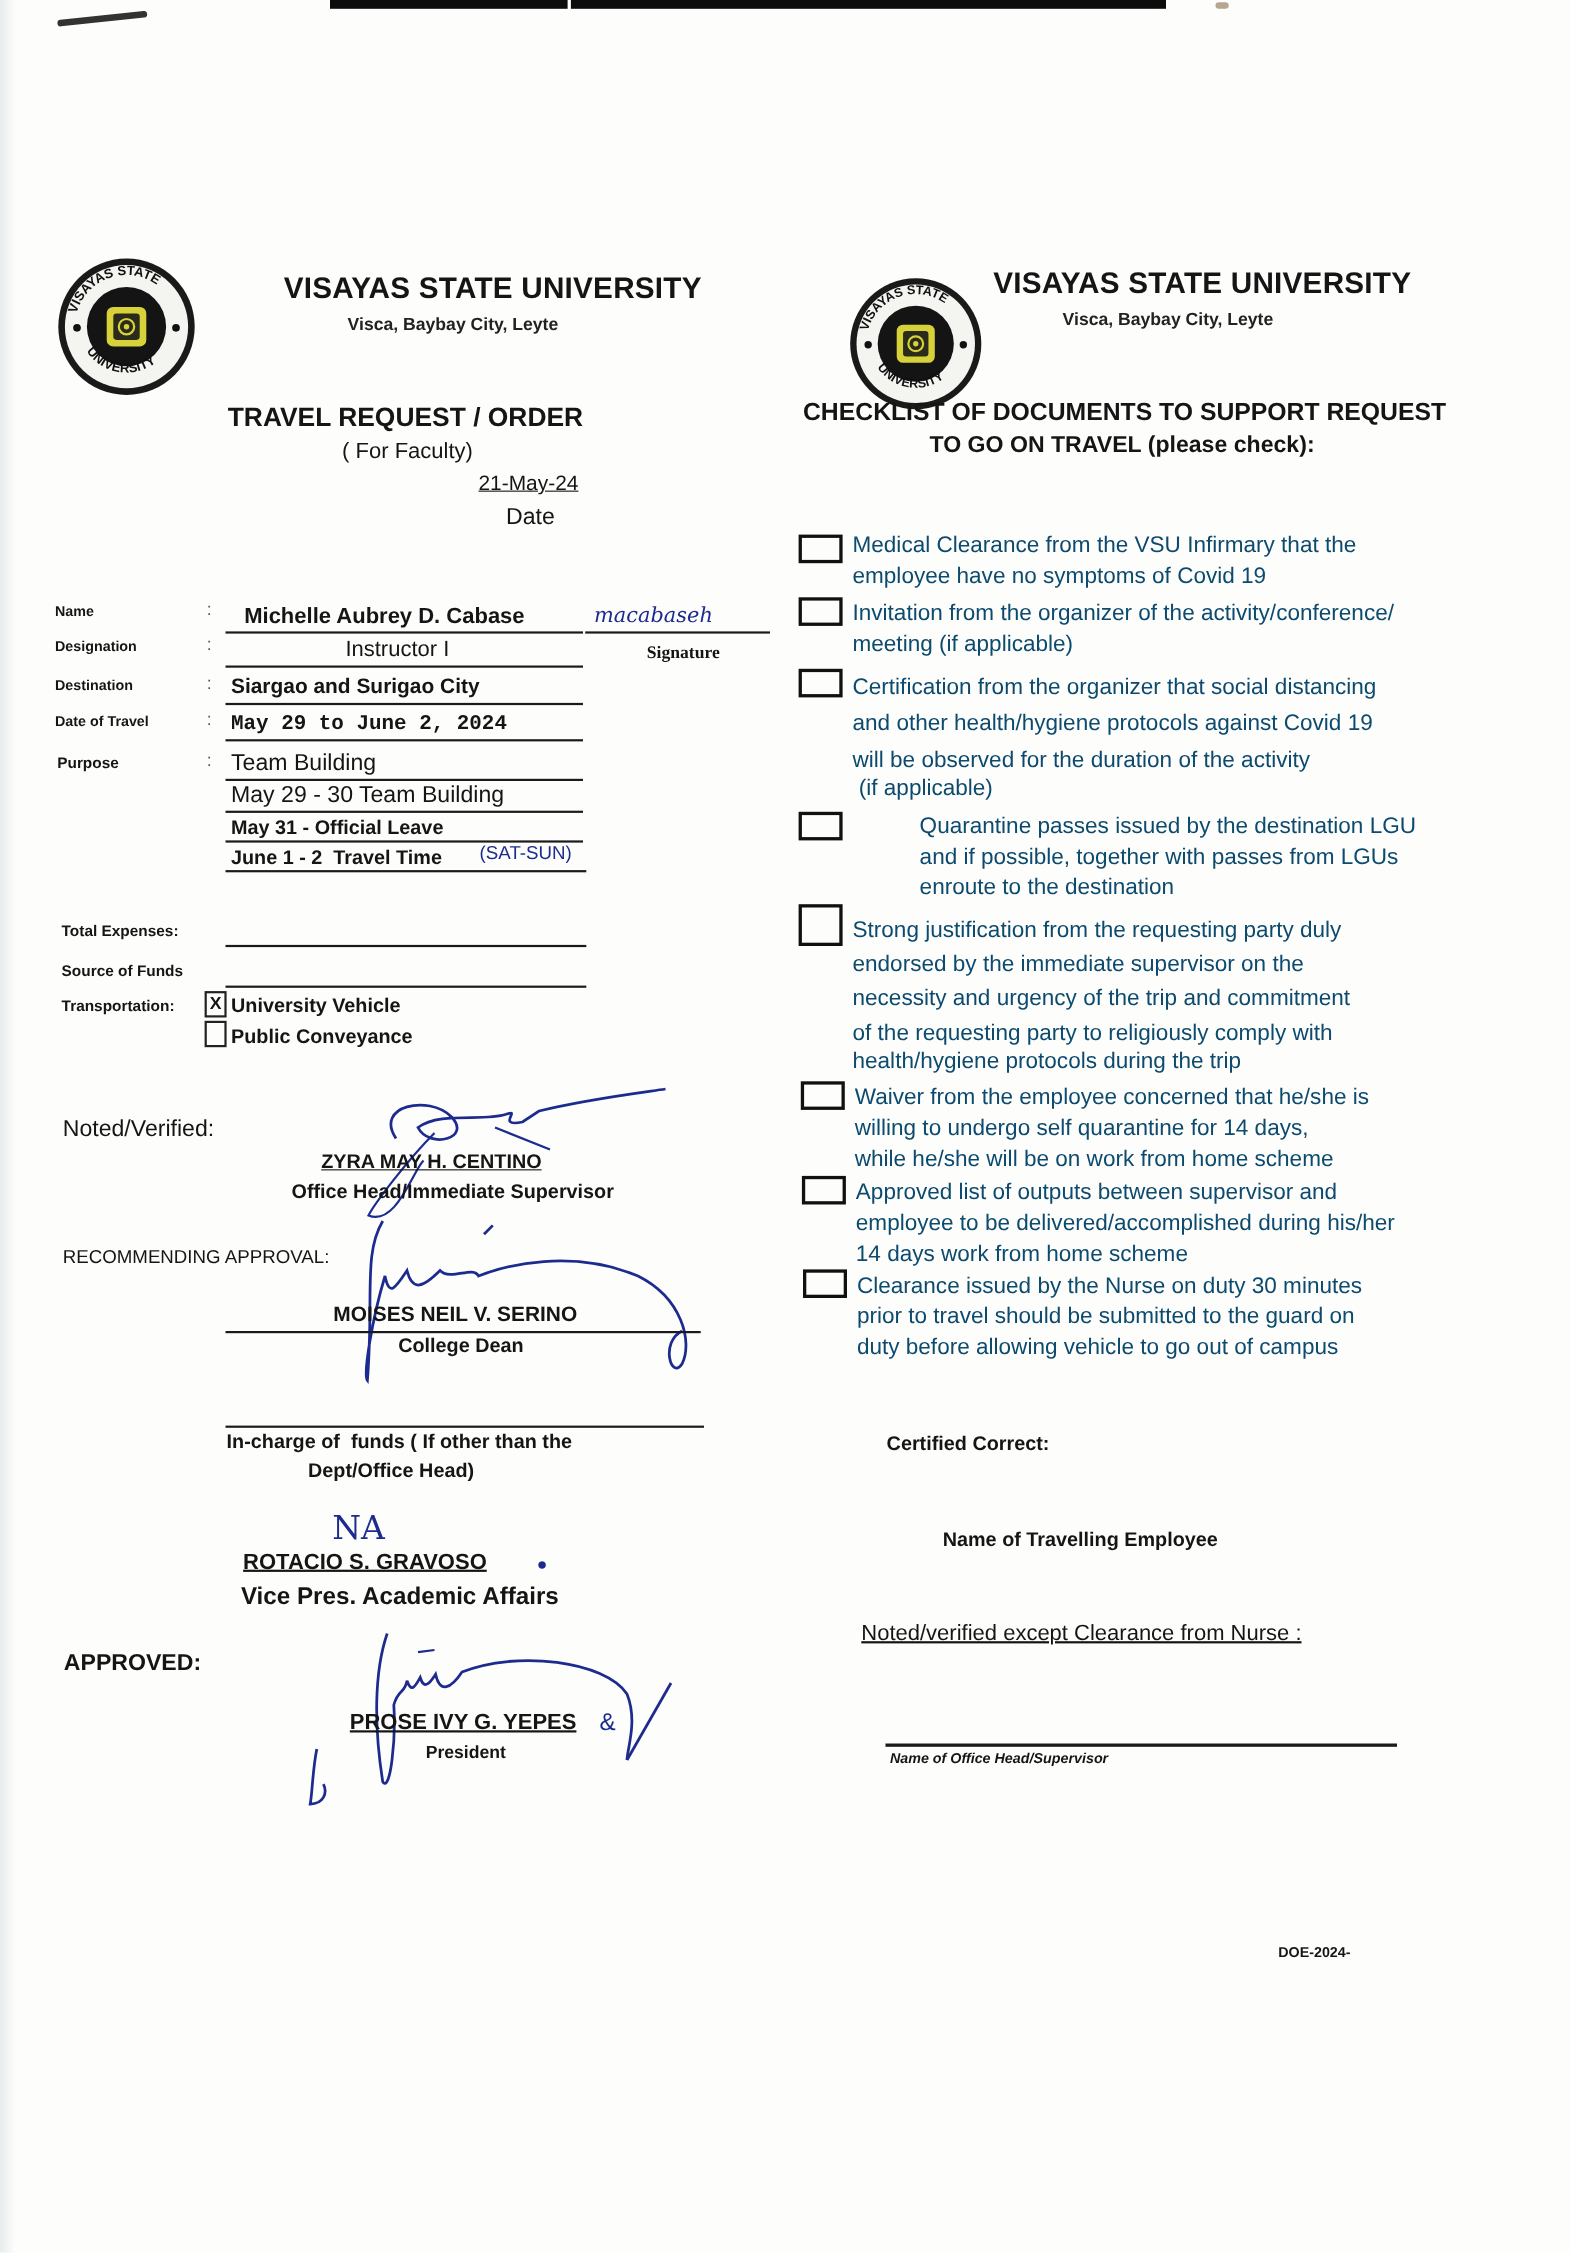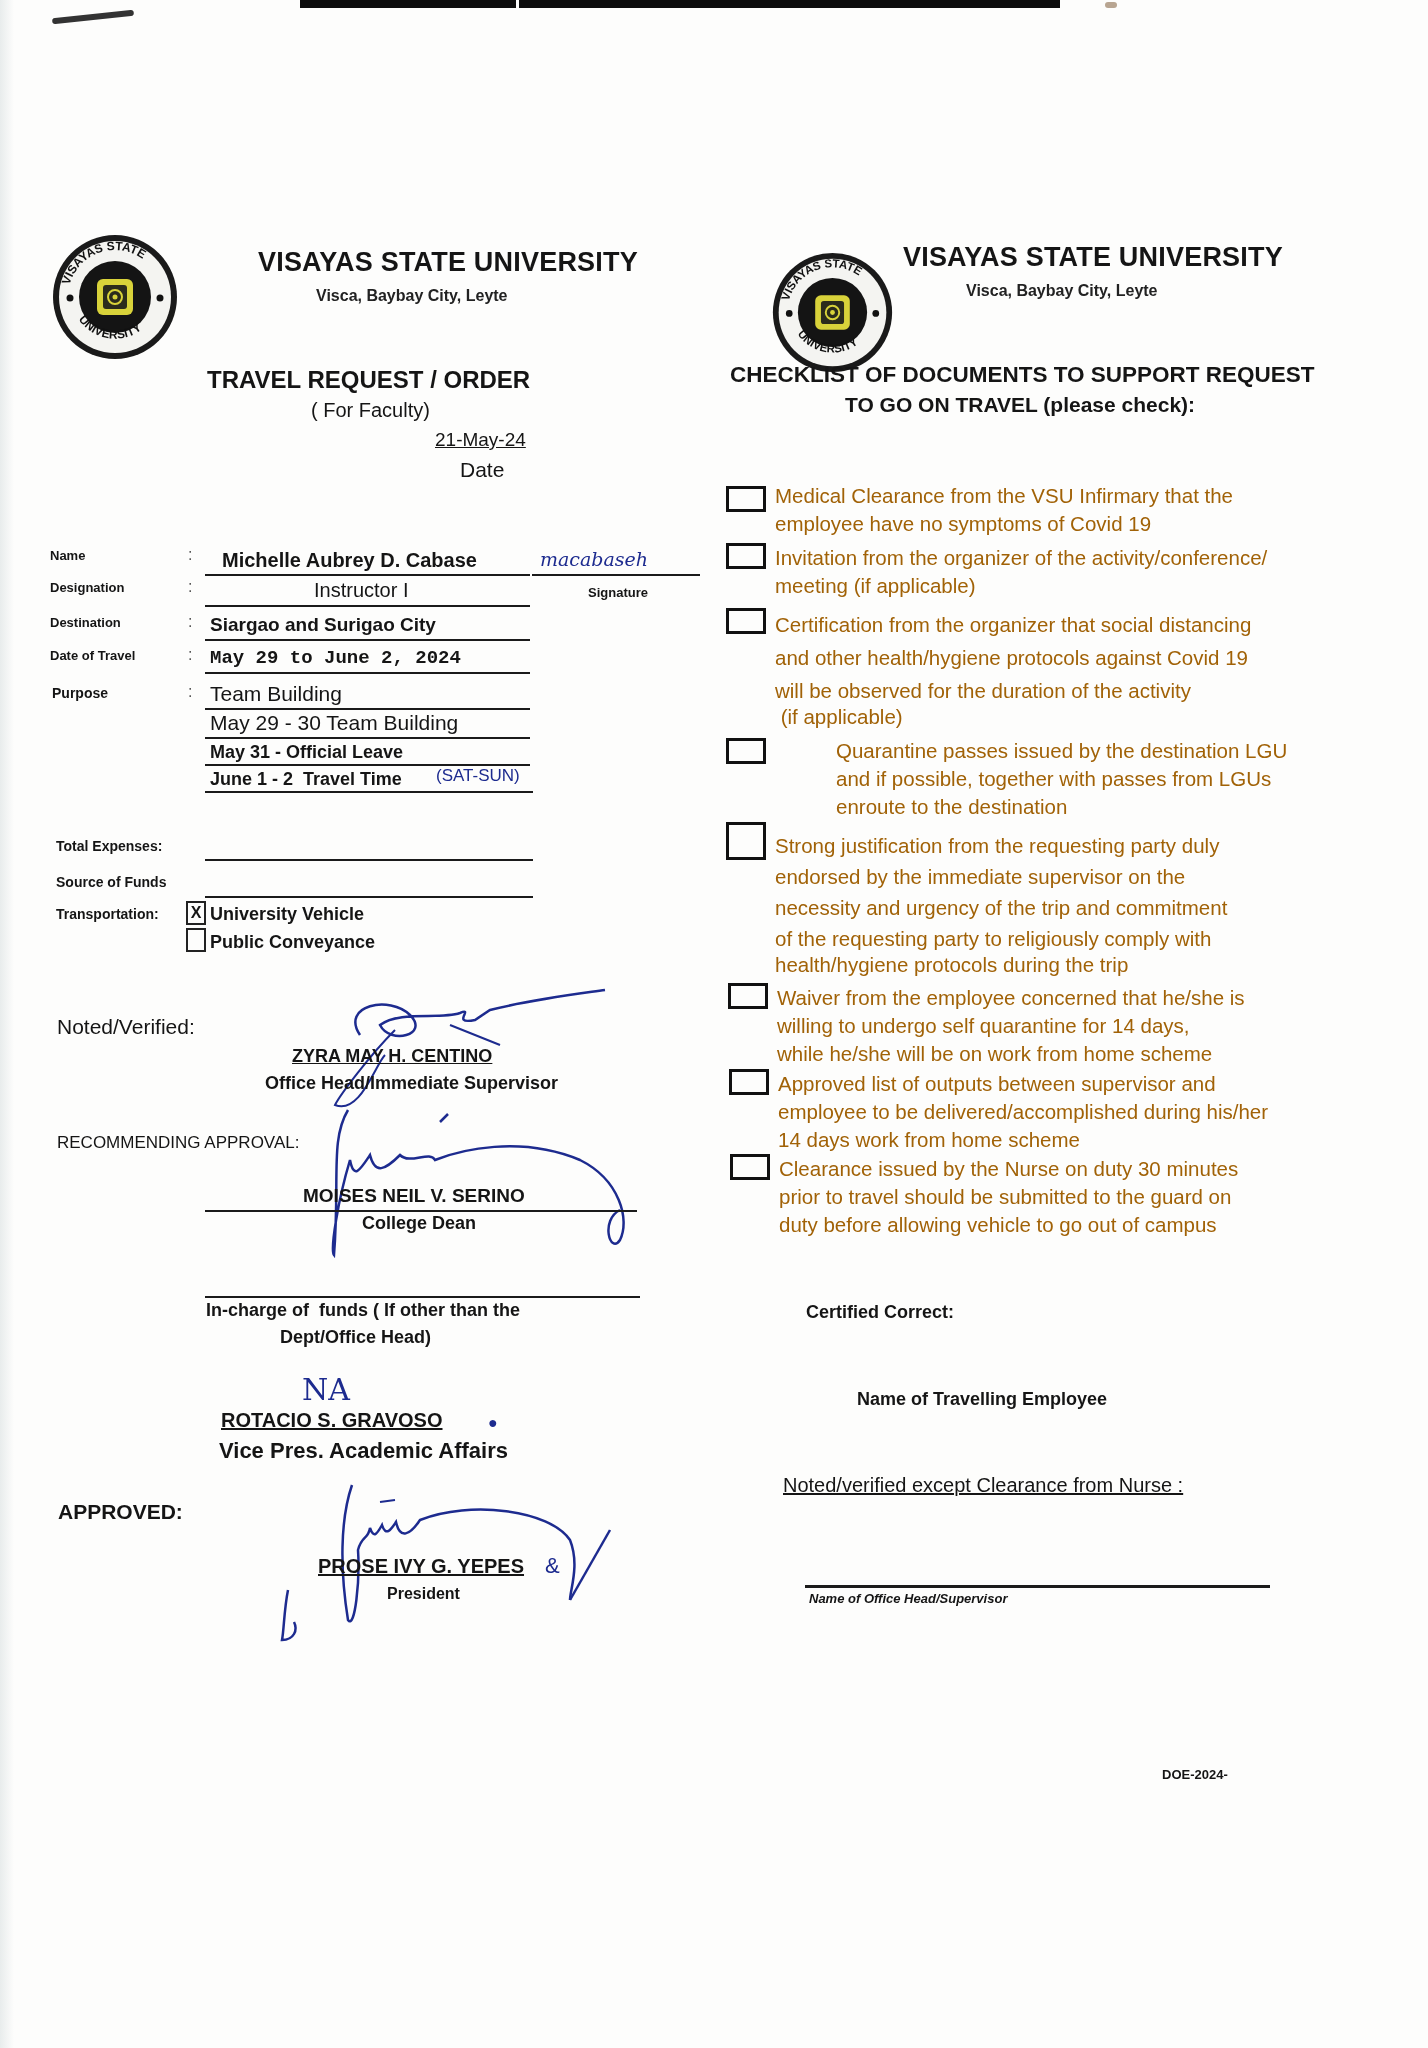--- a/index.html
+++ b/index.html
@@ -23,21 +23,21 @@
   .lbl { font-size:14px; font-weight:bold; }
   .lbl-sm { font-size:13px; font-weight:bold; }
   .colon { font-size:16px; color:#555; }
   .line { position:absolute; height:2px; background:#1b1b1b; }
   .val { font-size:20px; font-weight:bold; }
   .val-norm { font-size:20px; }
 
   .cb { position:absolute; width:40px; height:26px; border:3px solid #111; box-sizing:border-box; background:transparent; }
   .cb-sm { position:absolute; width:20px; height:24px; border:2px solid #222; box-sizing:border-box; font-size:16px; font-weight:bold; line-height:20px; text-align:center; }
 
-  .ck { font-size:20.5px; line-height:28px; color:#a16207; }
+  .ck { font-size:20.5px; line-height:28px; color:#0c4a6e; }
   .sig { position:absolute; color:#1d2b8f; pointer-events:none; }
   .underline { text-decoration:underline; }
 </style>
 </head>
 <body>
 
 <div class="leftedge"></div>
 <div class="topbar"></div>
 <div class="topbar2"></div>
 <div class="staple"></div>
@@ -68,21 +68,21 @@
   <div class="abs" style="left:311px;top:399px;font-size:20px;">( For Faculty)</div>
   <div class="abs underline" style="left:435px;top:429px;font-size:19px;">21-May-24</div>
   <div class="abs" style="left:460px;top:458px;font-size:21px;">Date</div>
 
   <div class="abs lbl-sm" style="left:50px;top:548px;">Name</div>
   <div class="abs colon" style="left:188px;top:546px;">:</div>
   <div class="abs val" style="left:222px;top:549px;">Michelle Aubrey D. Cabase</div>
   <div class="line" style="left:205px;top:574px;width:325px;"></div>
   <div class="line" style="left:532px;top:574px;width:168px;"></div>
   <div class="abs sig" style="left:540px;top:548px;font-size:19px;font-style:italic;font-family:'DejaVu Serif', serif;">macabaseh</div>
-  <div class="abs lbl-sm" style="left:588px;top:585px;font-size:13px;">Signature</div>
+  <div class="abs lbl-sm" style="left:588px;top:585px;font-size:16px;font-family:Liberation Serif, serif;">Signature</div>
 
   <div class="abs lbl-sm" style="left:50px;top:580px;">Designation</div>
   <div class="abs colon" style="left:188px;top:578px;">:</div>
   <div class="abs val-norm" style="left:314px;top:579px;">Instructor I</div>
   <div class="line" style="left:205px;top:605px;width:325px;"></div>
 
   <div class="abs lbl-sm" style="left:50px;top:615px;">Destination</div>
   <div class="abs colon" style="left:188px;top:613px;">:</div>
   <div class="abs" style="left:210px;top:614px;font-size:19px;font-weight:bold;">Siargao and Surigao City</div>
   <div class="line" style="left:205px;top:639px;width:325px;"></div>

